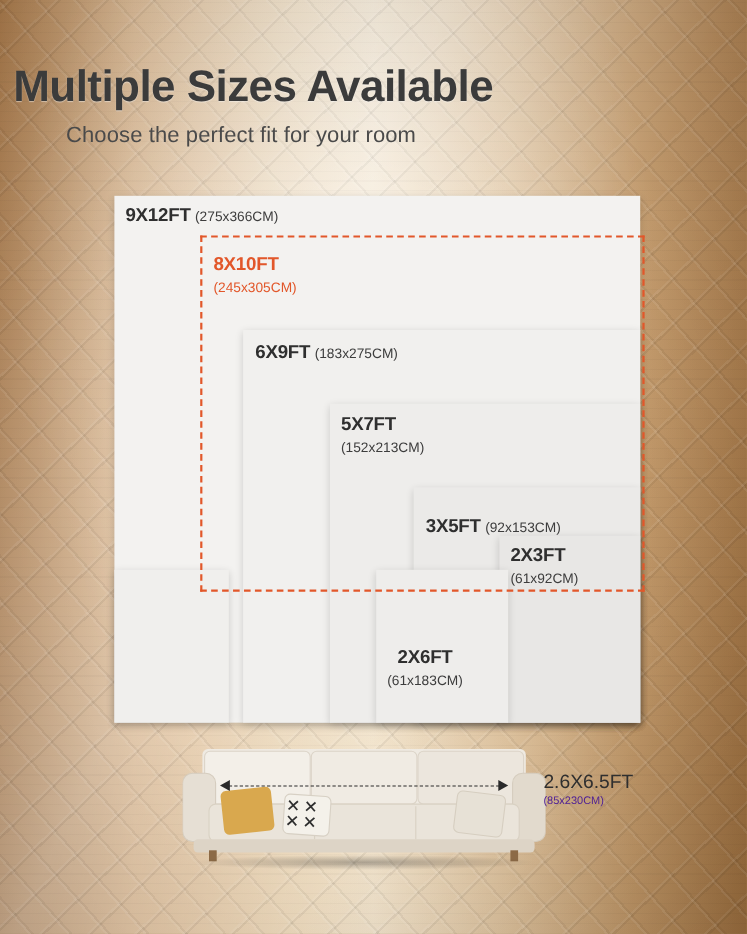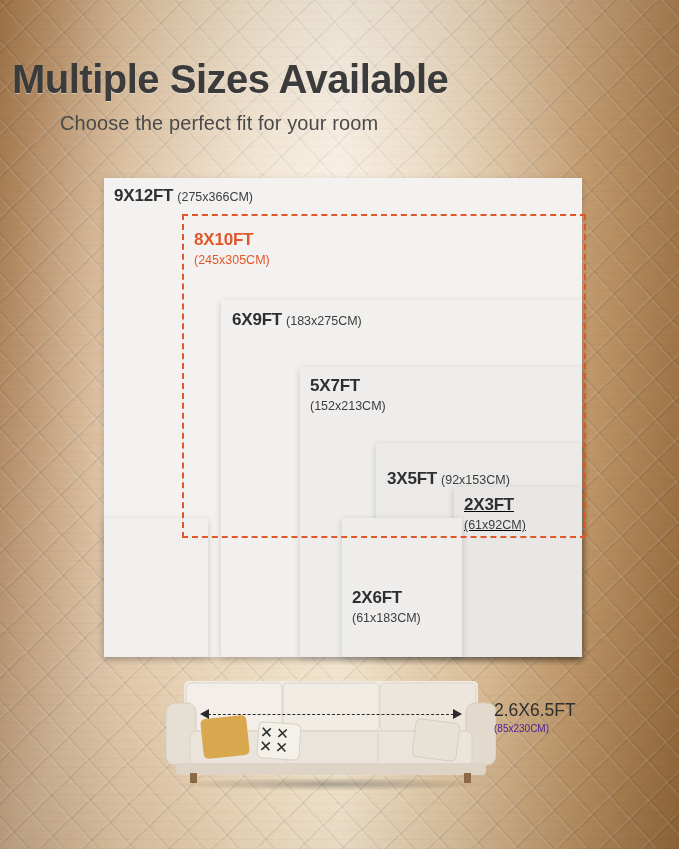--- a/index.html
+++ b/index.html
@@ -135,23 +135,23 @@
   .label.stack .small { display: block; margin-top: 3px; }
 
   .label.accent .big,
   .label.accent .small { color: #e2572a; }
 
   .lbl-9x12  { left: 10px;  top: 8px; }
   .lbl-8x10  { left: 90px;  top: 52px; }
   .lbl-6x9   { left: 128px; top: 132px; }
   .lbl-5x7   { left: 206px; top: 198px; }
   .lbl-3x5   { left: 283px; top: 274px; margin-top: 17px; }
-  .lbl-2x3   { left: 360px; top: 317px; text-decoration: underline; }
+  .lbl-2x3   { left: 360px; top: 317px; }
   .lbl-2p6x8 { left: 10px;  top: 410px; }
-  .lbl-2x6   { left: 248px; top: 410px; }
+  .lbl-2x6   { left: 248px; top: 410px; text-align: center; }
 
   
   .sofa-area {
     position: absolute;
     left: 166px;
     top: 673px;
     width: 330px;
     height: 120px;
     z-index: 4;
   }

